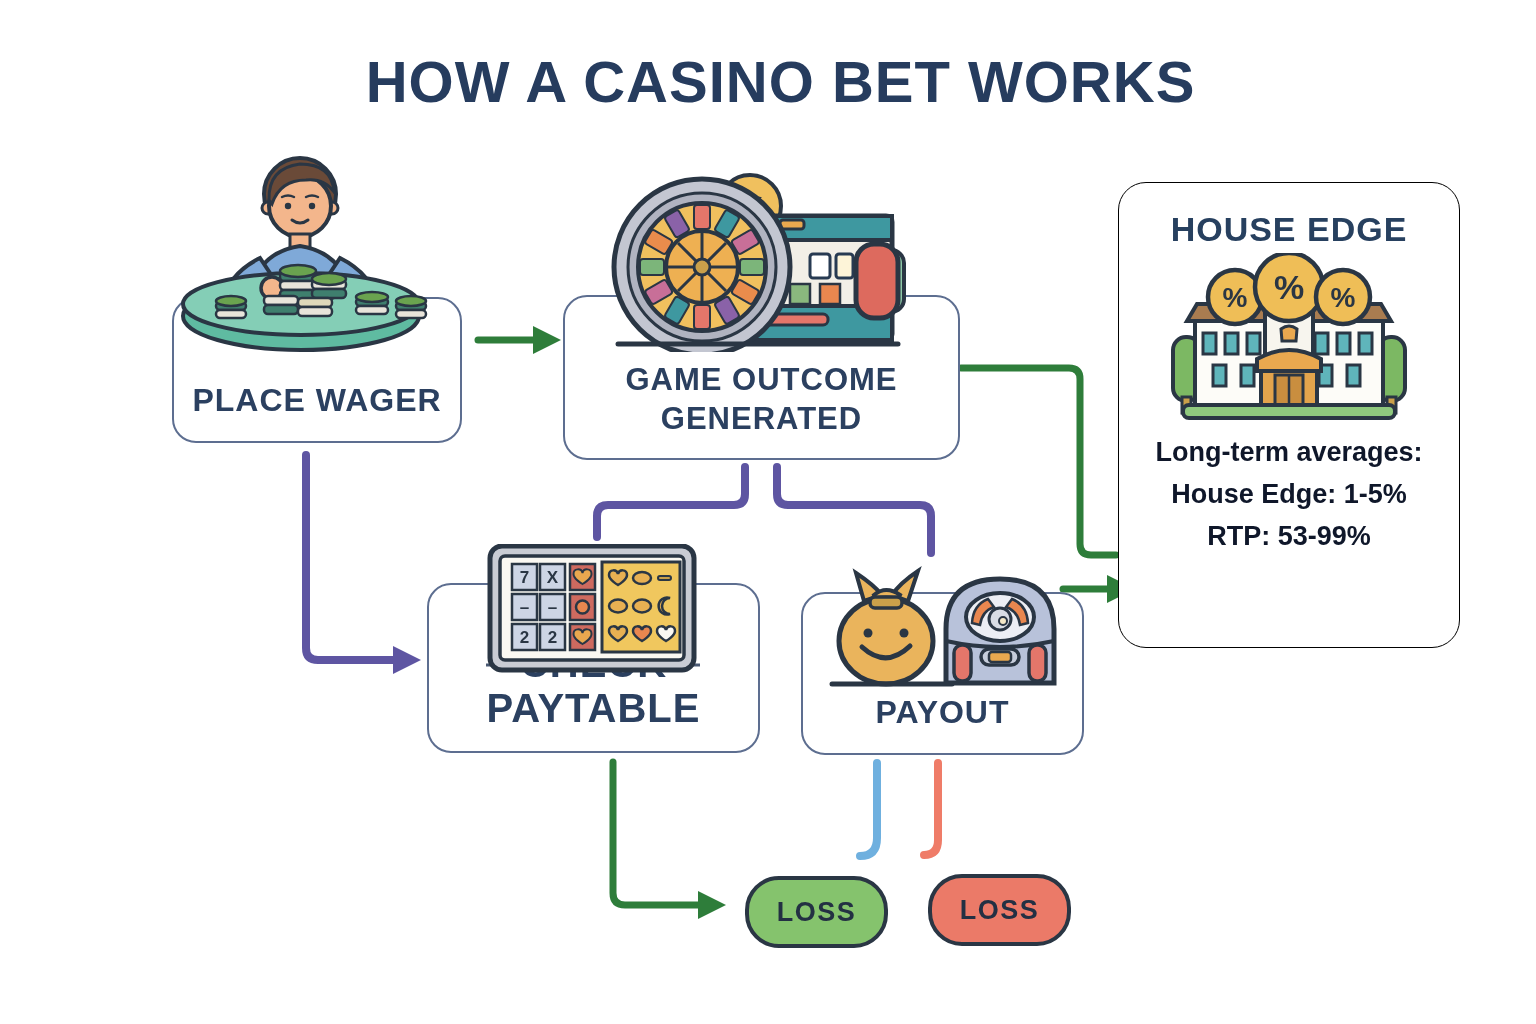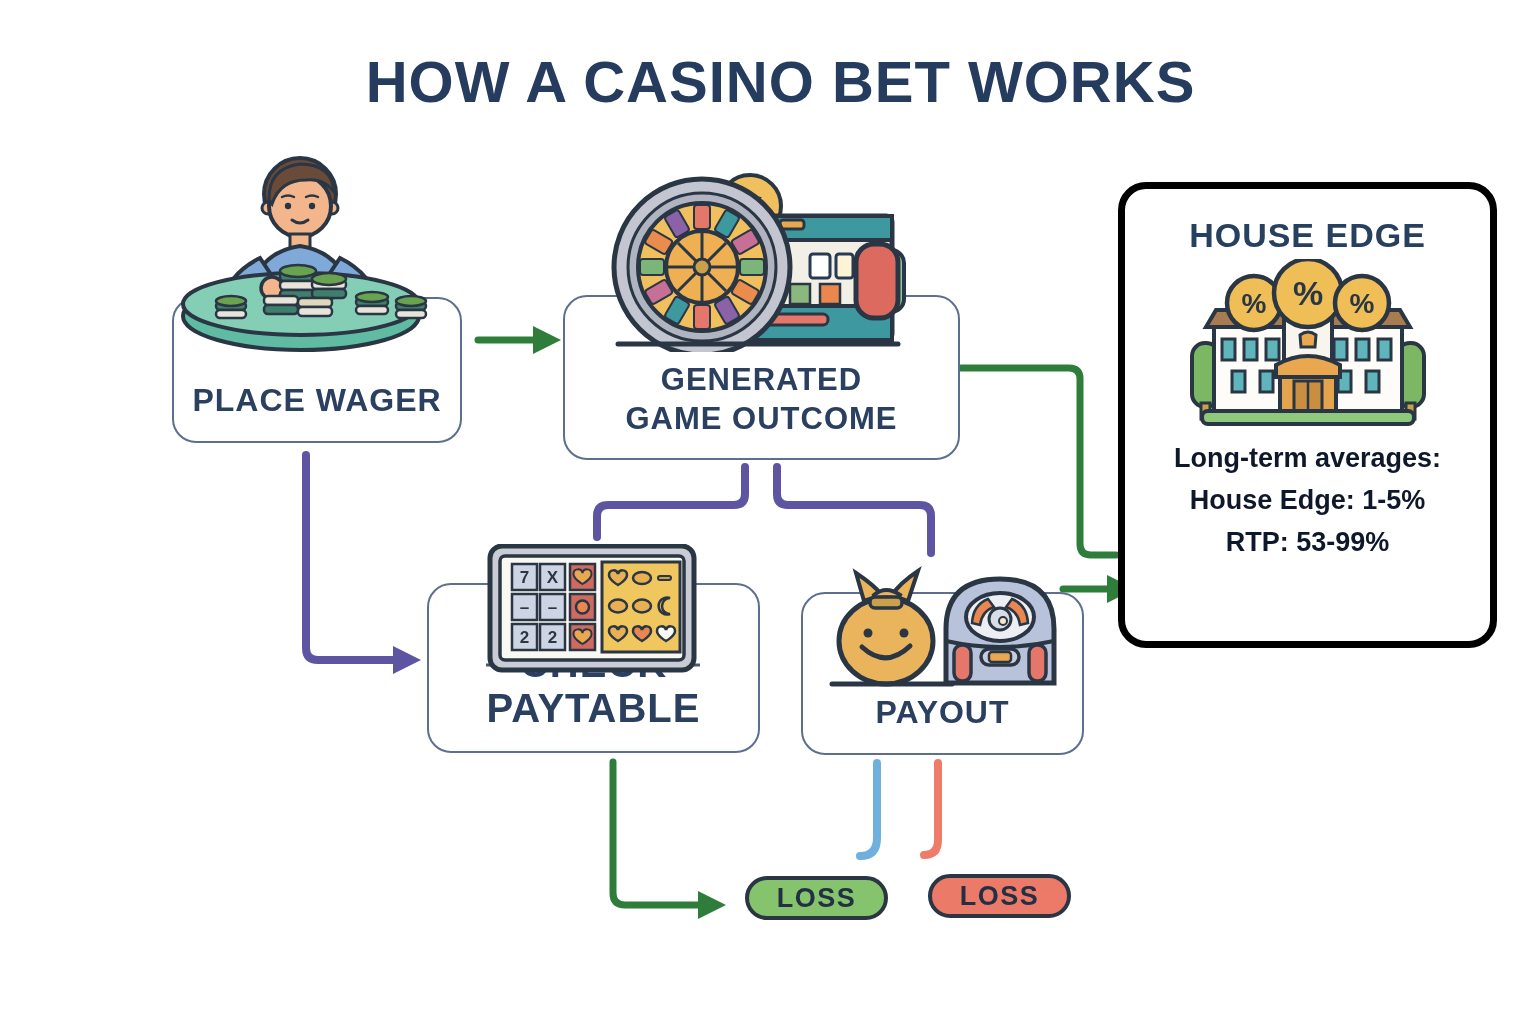--- a/index.html
+++ b/index.html
@@ -22,36 +22,36 @@
   #box-place-wager   { left:133px; top:297px; width:290px; height:146px;margin-left:39px; }
   #box-place-wager .box-label { font-size:32px; padding-bottom:22px; }
   #box-game-outcome  { left:563px; top:295px; width:397px; height:165px; }
   #box-game-outcome .box-label { font-size:31px; line-height:39px; padding-bottom:20px; }
   #box-check-paytable{ left:427px; top:583px; width:333px; height:170px; }
   #box-check-paytable .box-label { font-size:40px; padding-bottom:20px; }
   #box-payout        { left:801px; top:592px; width:283px; height:163px; }
   #box-payout .box-label { font-size:32px; padding-bottom:22px; }
 
   #house-panel {
-    position:absolute; left:1118px; top:182px; width:379px; height:466px;
-    border:7px solid #000000; border-radius:28px; background:#ffffff;
+    position:absolute; left:1118px; top:182px; width:342px; height:466px;
+    border:1px solid #000000; border-radius:28px; background:#ffffff;
     box-sizing:border-box; display:flex; flex-direction:column; align-items:center;
   }
   #house-panel .panel-title {
     margin-top:26px; text-align:center; font-size:34px; font-weight:bold;
     line-height:40px; color:#27405f; letter-spacing:1px;
   }
   #house-panel .panel-illustration { margin-top:4px; }
   #house-panel .panel-stats {
     margin-top:2px; text-align:center; font-size:27px; font-weight:bold;
     line-height:42px; color:#0f172a;
   }
 
   .pill {
-    position:absolute; width:143px; height:44px; border:4px solid #2a3644;
+    position:absolute; width:143px; height:72px; border:4px solid #2a3644;
     border-radius:34px; display:flex; align-items:center; justify-content:center;
     font-size:27px; font-weight:bold; letter-spacing:1.5px; color:#233043;
     box-sizing:border-box;
   }
   #pill-green { left:745px; top:876px; background:#85c36d; }
   #pill-red   { left:928px; top:874px; background:#eb7a68; }
 
   .illus { position:absolute; }
   svg { display:block; }
   .svg-label { font-family:"Liberation Sans", sans-serif; font-weight:bold; }
@@ -95,22 +95,22 @@
 
     <path d="M938,763 L938,840 Q938,855 924,855" fill="none" stroke="#ef7c68" stroke-width="8" stroke-linecap="round"></path>
   </svg>
 
   <div class="box" id="box-place-wager">
     <div class="box-label">PLACE WAGER</div>
   </div>
 
   <div class="box" id="box-game-outcome">
     <div class="box-label">
+      <div>GAME OUTCOME</div>
       <div>GENERATED</div>
-      <div>GAME OUTCOME</div>
     </div>
   </div>
 
   <div class="box" id="box-check-paytable">
     <div class="box-label">CHECK PAYTABLE</div>
   </div>
 
   <div class="box" id="box-payout">
     <div class="box-label">PAYOUT</div>
   </div>

